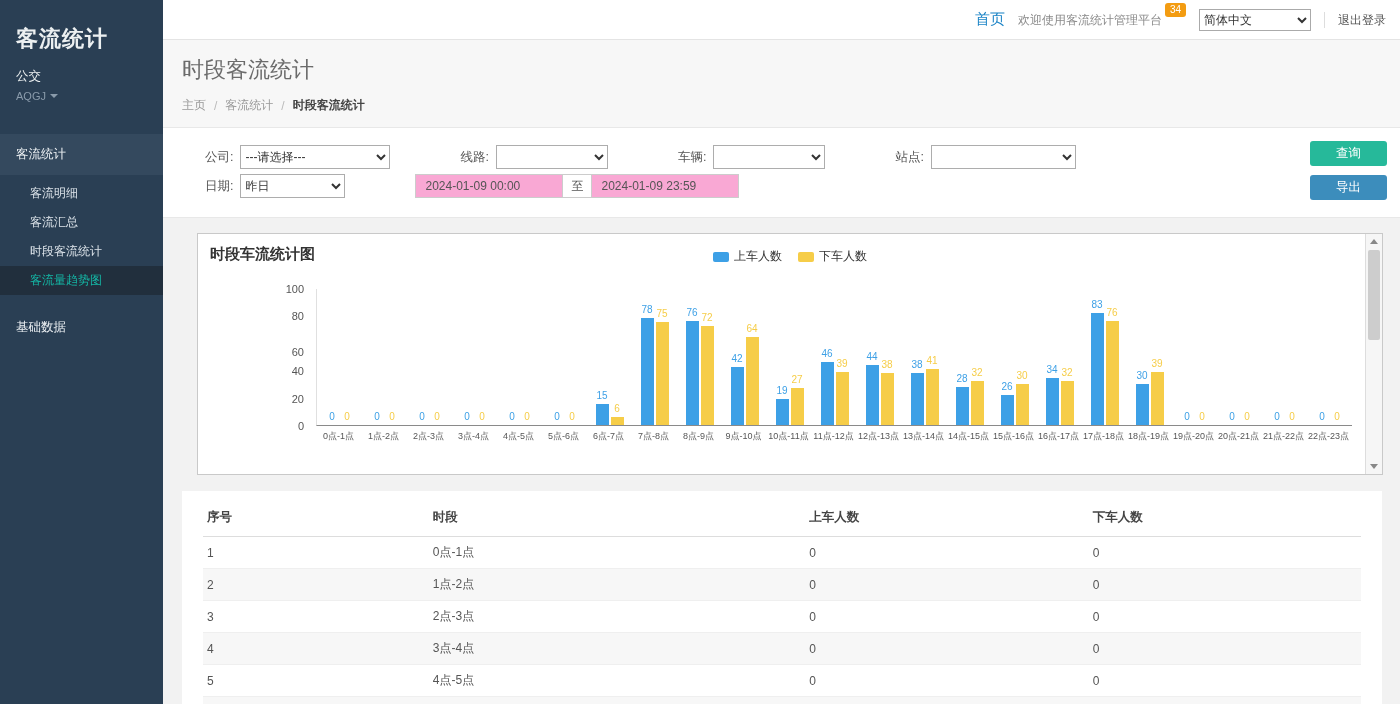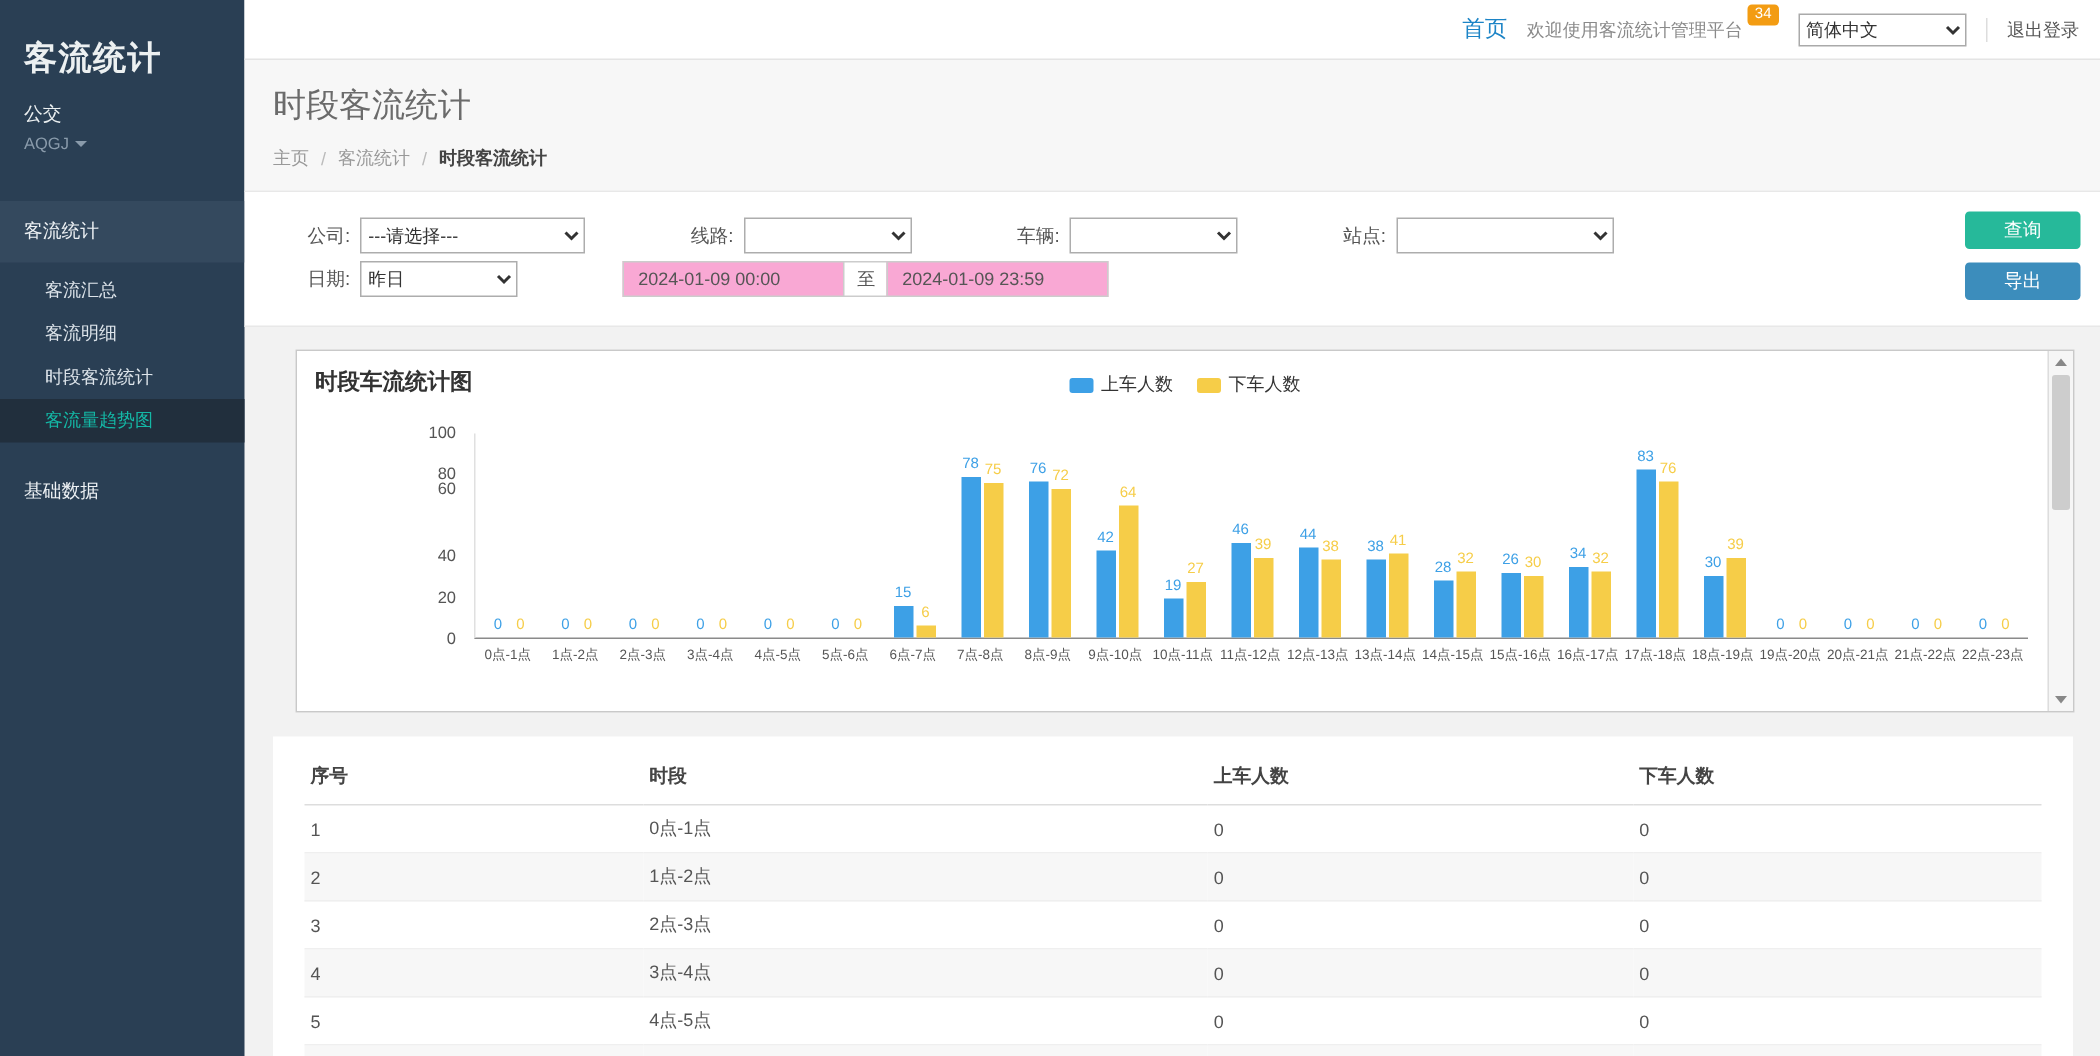--- a/index.html
+++ b/index.html
@@ -96,22 +96,22 @@
   <div class="profile">
     <div class="profile-org">公交</div>
     <div class="profile-acct">
       <span>AQGJ</span>
       <span class="caret-down"></span>
     </div>
   </div>
   <nav class="menu">
     <div class="menu-parent">客流统计</div>
     <div class="submenu">
+        <div class="submenu-item">客流明细</div>
         <div class="submenu-item">客流汇总</div>
-        <div class="submenu-item">客流明细</div>
         <div class="submenu-item">时段客流统计</div>
         <div class="submenu-item active">客流量趋势图</div>
       </div>
     <div class="menu-section">基础数据</div>
   </nav>
 </aside>
 
 <div class="main">
 
   <header class="topbar">
@@ -193,21 +193,21 @@
         <span class="legend-item">
           <span class="legend-swatch" style="background: rgb(246, 205, 72);"></span>
           <span>下车人数</span>
         </span>
       </div>
     <div class="chart-body">
       <div class="yaxis">
           <span class="ytick" style="bottom: 0px;">0</span>
           <span class="ytick" style="bottom: 27.4px;">20</span>
           <span class="ytick" style="bottom: 54.8px;">40</span>
-          <span class="ytick" style="bottom: 100px; margin-left: 27px;">60</span>
+          <span class="ytick" style="bottom: 74px; margin-left: 27px;">60</span>
           <span class="ytick" style="bottom: 109.6px;">80</span>
           <span class="ytick" style="bottom: 137px;">100</span>
         </div>
       <div class="plot-col">
         <div class="plot">
             <div class="slot">
               <div class="bar" style="height: 0px; background: rgb(61, 160, 230);">
                 <span class="bar-val" style="color: rgb(61, 160, 230);">0</span>
               </div>
               <div class="bar" style="height: 0px; background: rgb(246, 205, 72);">
@@ -320,21 +320,21 @@
             </div>
             <div class="slot">
               <div class="bar" style="height: 38.36px; background: rgb(61, 160, 230);">
                 <span class="bar-val" style="color: rgb(61, 160, 230);">28</span>
               </div>
               <div class="bar" style="height: 43.84px; background: rgb(246, 205, 72);">
                 <span class="bar-val" style="color: rgb(246, 205, 72);">32</span>
               </div>
             </div>
             <div class="slot">
-              <div class="bar" style="height: 43px; background: rgb(61, 160, 230); text-align: right;">
+              <div class="bar" style="height: 30px; background: rgb(61, 160, 230); text-align: right;">
                 <span class="bar-val" style="color: rgb(61, 160, 230);">26</span>
               </div>
               <div class="bar" style="height: 41.1px; background: rgb(246, 205, 72);">
                 <span class="bar-val" style="color: rgb(246, 205, 72);">30</span>
               </div>
             </div>
             <div class="slot">
               <div class="bar" style="height: 46.58px; background: rgb(61, 160, 230);">
                 <span class="bar-val" style="color: rgb(61, 160, 230);">34</span>
               </div>

